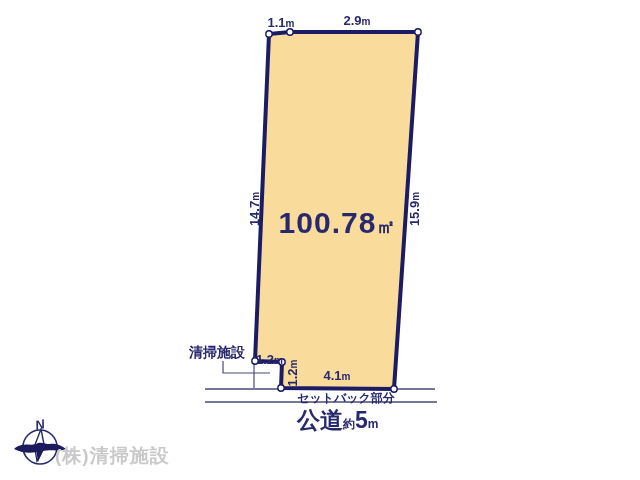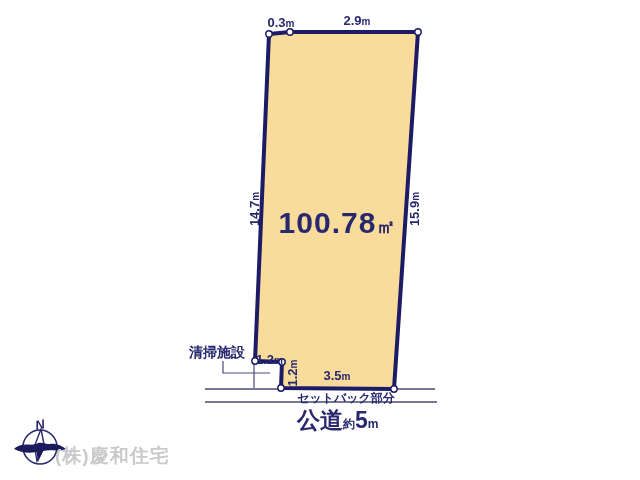--- a/index.html
+++ b/index.html
@@ -50,21 +50,21 @@
 
     <g>
       <circle cx="40" cy="447" r="17" fill="none" stroke="#28286E" stroke-width="1.6"></circle>
       <polygon points="41,429 44.5,447 37,461 34.5,446" fill="#FFFFFF" stroke="#28286E" stroke-width="1.4"></polygon>
       <path d="M14,449 C22,442 30,446 36,444 C40,441 45,444 50,444 C56,443 62,446 66,449 C58,452 50,449 43,451 C41,456 39,459 38,462 L36.5,452 C28,454 20,452 14,449 Z" fill="#1B1B5E"></path>
       <text x="40" y="429" text-anchor="middle" font-size="13" font-style="italic" font-weight="bold" fill="#28286E" transform="rotate(-12 40 425)">N</text>
     </g>
   </svg>
 
   <div class="lbl dim ctr" style="left:281px;top:15px;">
-    <span>0.3</span><span class="unit">m</span>
+    <span>1.1</span><span class="unit">m</span>
   </div>
 
   <div class="lbl dim ctr" style="left:357px;top:13px;">
     <span>2.9</span><span class="unit">m</span>
   </div>
 
   <div class="lbl dim rot" style="left:254px;top:209px;">
     <span>14.7</span><span class="unit">m</span>
   </div>
 
@@ -74,30 +74,30 @@
 
   <div class="lbl dim" style="left:256px;top:352px;">
     <span>1.2</span><span class="unit">m</span>
   </div>
 
   <div class="lbl dim rot" style="left:292px;top:373px;">
     <span>1.2</span><span class="unit">m</span>
   </div>
 
   <div class="lbl dim ctr" style="left:337px;top:368px;">
-    <span>3.5</span><span class="unit">m</span>
+    <span>4.1</span><span class="unit">m</span>
   </div>
 
   <div class="lbl area-lbl ctr" style="left:337px;top:206px;">
     <span>100.78</span><span class="unit">㎡</span>
   </div>
 
   <div class="lbl facility-lbl" style="left:189px;top:344px;">清掃施設</div>
 
   <div class="lbl setback-lbl ctr" style="left:346px;top:390px;font-family:Liberation Serif, serif;">セットバック部分</div>
 
   <div class="lbl road-lbl" style="left:277px;top:405px;margin-left:20px;">
     <span>公道</span><span class="small">約</span><span>5</span><span class="small">m</span>
   </div>
 
-  <div class="lbl company-lbl" style="left:55px;top:443px;">(株)慶和住宅</div>
+  <div class="lbl company-lbl" style="left:55px;top:443px;">(株)清掃施設</div>
 
 </div>
 
 </body></html>

